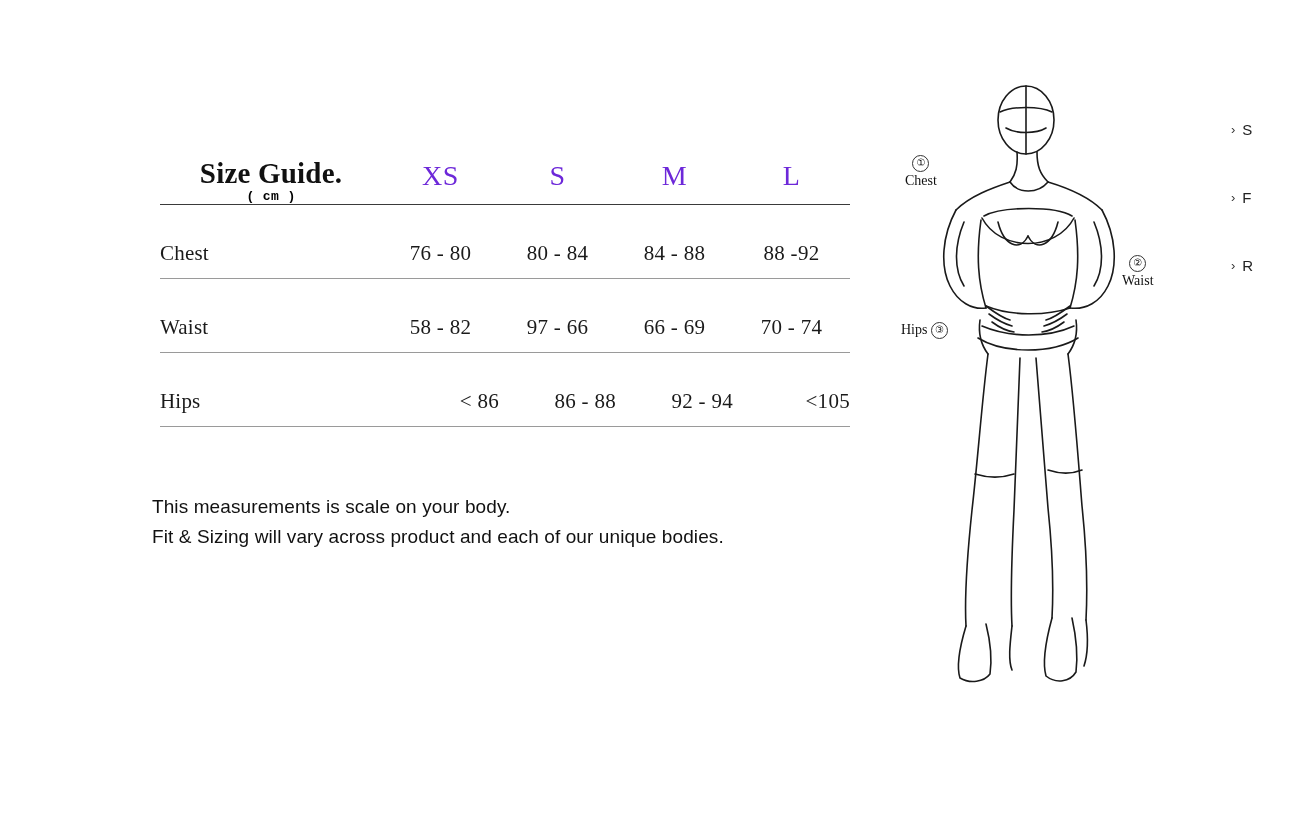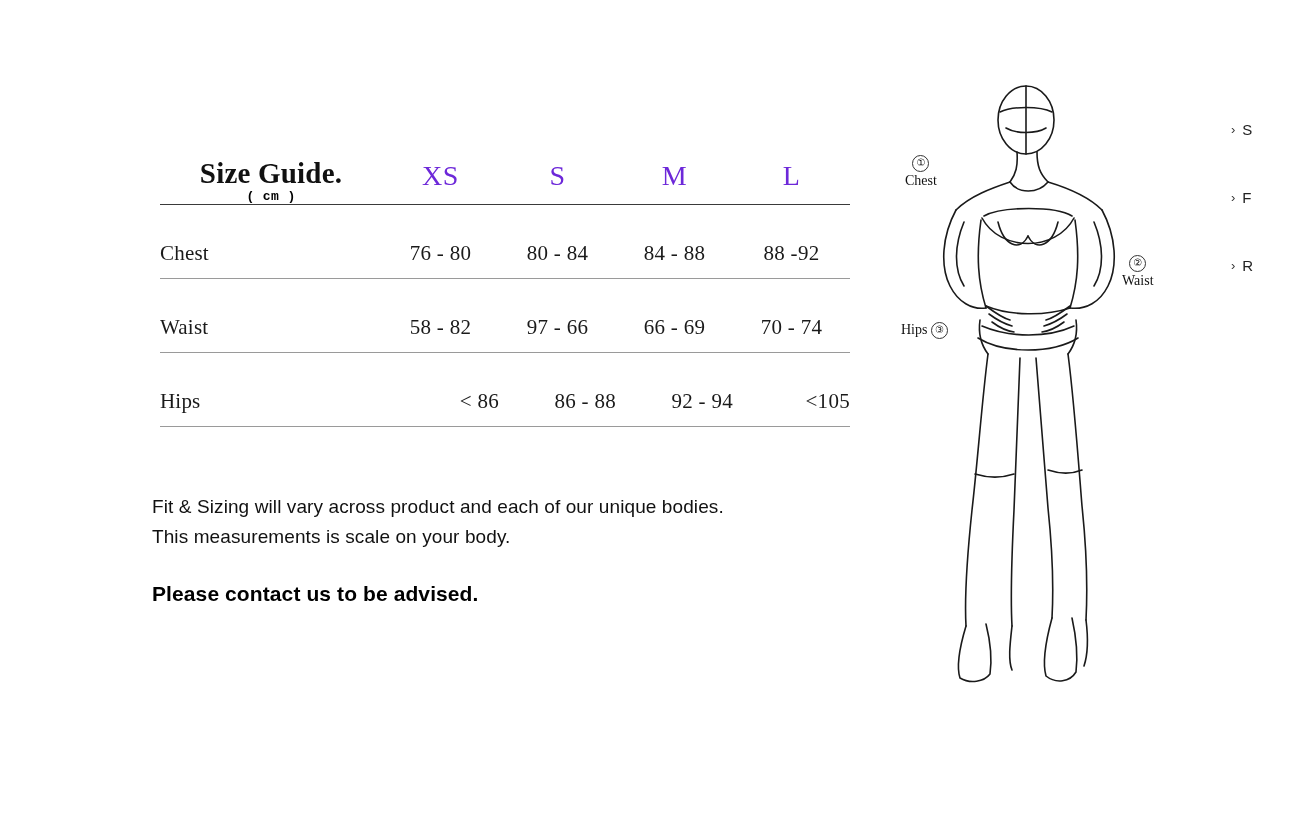--- a/index.html
+++ b/index.html
@@ -213,23 +213,22 @@
         <td class="meas">&lt; 86</td>
         <td class="meas">86 - 88</td>
         <td class="meas">92 - 94</td>
         <td class="meas">&lt;105</td>
       </tr>
     </tbody>
   </table>
 </div>
 
 <div id="notes">
+  <div class="note-line">This measurements is scale on your body.</div>
   <div class="note-line">Fit &amp; Sizing will vary across product and each of our unique bodies.</div>
-  <div class="note-line">This measurements is scale on your body.</div>
-  <div class="note-strong">Please contact us to be advised.</div>
 </div>
 
 <div id="figure-illustration">
   <svg width="340" height="630" viewBox="0 0 340 630" fill="none" xmlns="http://www.w3.org/2000/svg">
     <g stroke="#1a1a1a" stroke-width="1.6" fill="none" stroke-linecap="round" stroke-linejoin="round">
 
       <ellipse cx="166" cy="50" rx="28" ry="34"></ellipse>
       <path d="M166 16 L166 84"></path>
       <path d="M140 42 C152 36 180 36 192 42"></path>
       <path d="M146 58 C156 64 176 64 186 58"></path>

